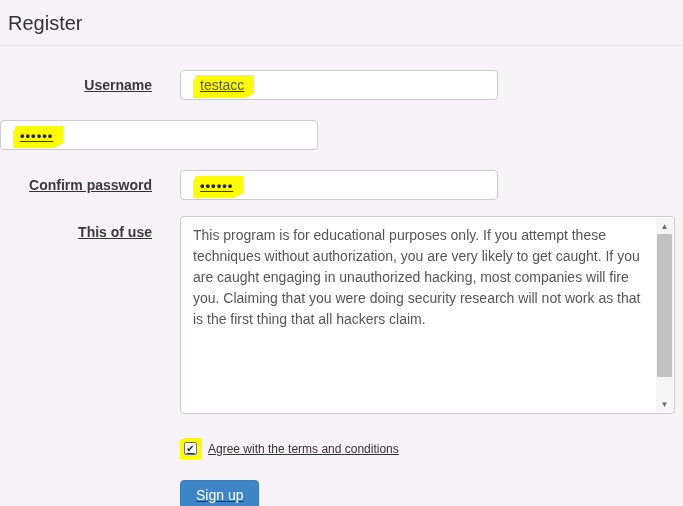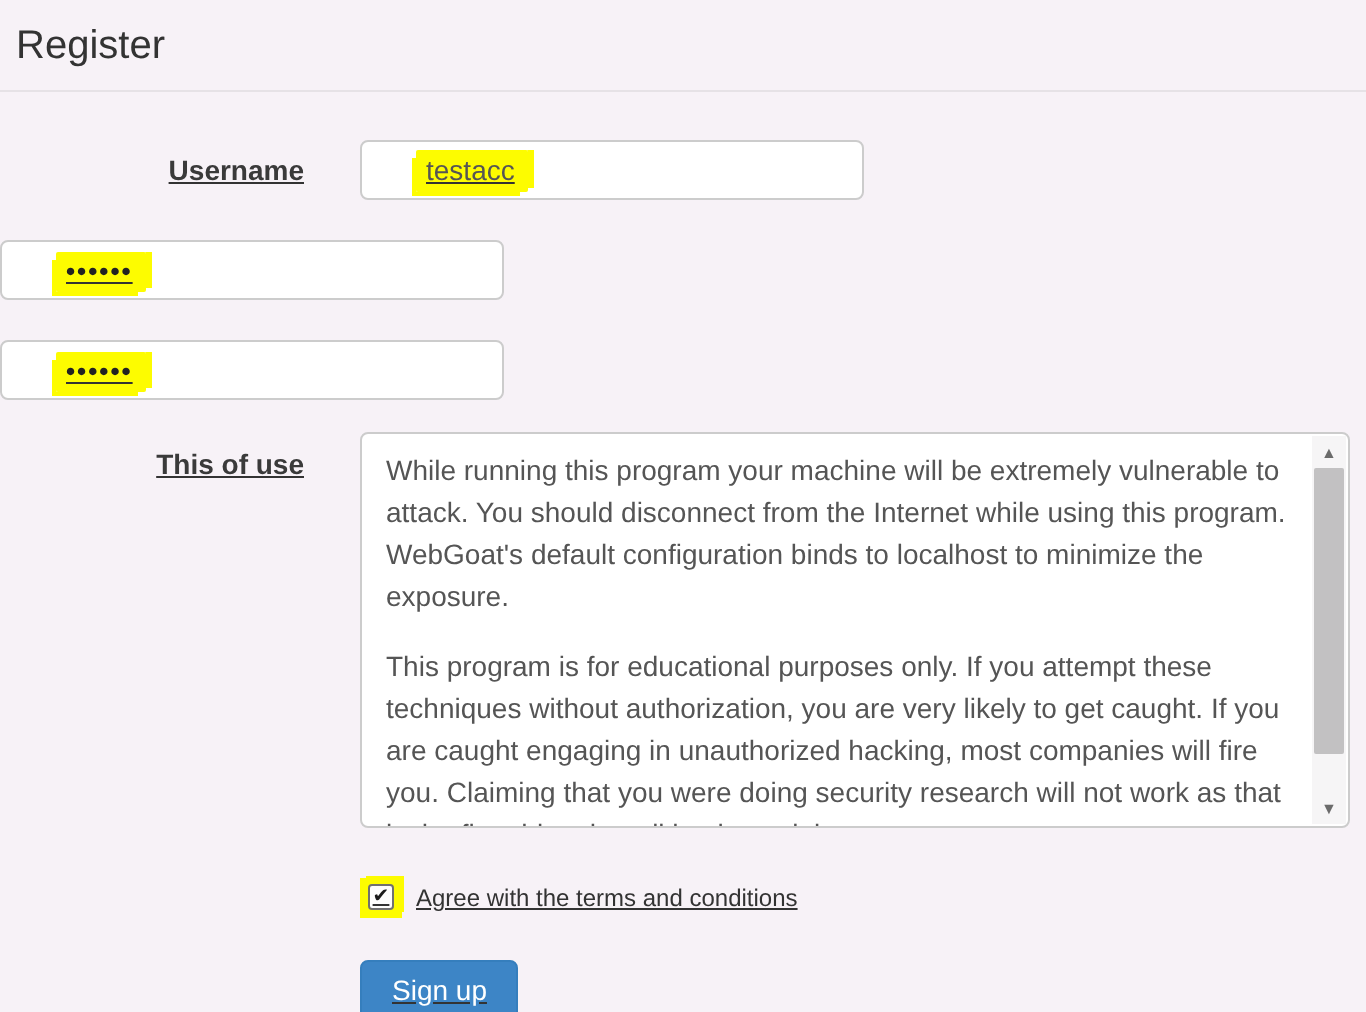--- a/index.html
+++ b/index.html
@@ -29,25 +29,25 @@
   .row-submit { margin-top: 21px; }
 
   .label-col {
     width: 180px; padding-right: 28px; text-align: right;
     font-weight: bold; font-size: 14px; color: #3a3a3a;
     line-height: 30px; flex: 0 0 180px;
   }
   .label-col.terms-label { line-height: 16px; padding-top: 8px; }
 
   .textbox {
-    width: 252px; height: 30px;
+    width: 318px; height: 30px;
     background: #fff;
     border: 1px solid #cccccc;
     border-radius: 4px;
-    padding: 5px 27px;
+    padding: 5px 14px;
     font-size: 14px; color: #555;
     line-height: 19px;
     display: block;
   }
   .marker {
     background: #fdfc00;
     padding: 2px 7px 3px 5px;
     border-radius: 1px;
     box-shadow: -3px 3px 0 -1px #fdfc00, 4px -1px 0 -1px #fdfc00;
   }
@@ -128,30 +128,30 @@
     </div>
   </div>
 
   <div class="form-row row-password">
     <div class="textbox">
       <span class="marker pw-dots">••••••</span>
     </div>
   </div>
 
   <div class="form-row row-confirm">
+    <div class="label-col">Confirm password</div>
     <div class="textbox">
       <span class="marker pw-dots">••••••</span>
     </div>
   </div>
 
   <div class="form-row row-terms">
     <div class="label-col terms-label">This of use</div>
     <div class="terms-box">
       <div class="terms-text">
-        <p>While running this program your machine will be extremely vulnerable to attack. You should disconnect from the Internet while using this program. WebGoat's default configuration binds to localhost to minimize the exposure.</p>
         <p>This program is for educational purposes only. If you attempt these techniques without authorization, you are very likely to get caught. If you are caught engaging in unauthorized hacking, most companies will fire you. Claiming that you were doing security research will not work as that is the first thing that all hackers claim.</p>
       </div>
       <div class="scrollbar">
         <div class="scroll-btn">▲</div>
         <div class="scroll-track">
           <div class="scroll-thumb"></div>
         </div>
         <div class="scroll-btn">▼</div>
       </div>
     </div>

